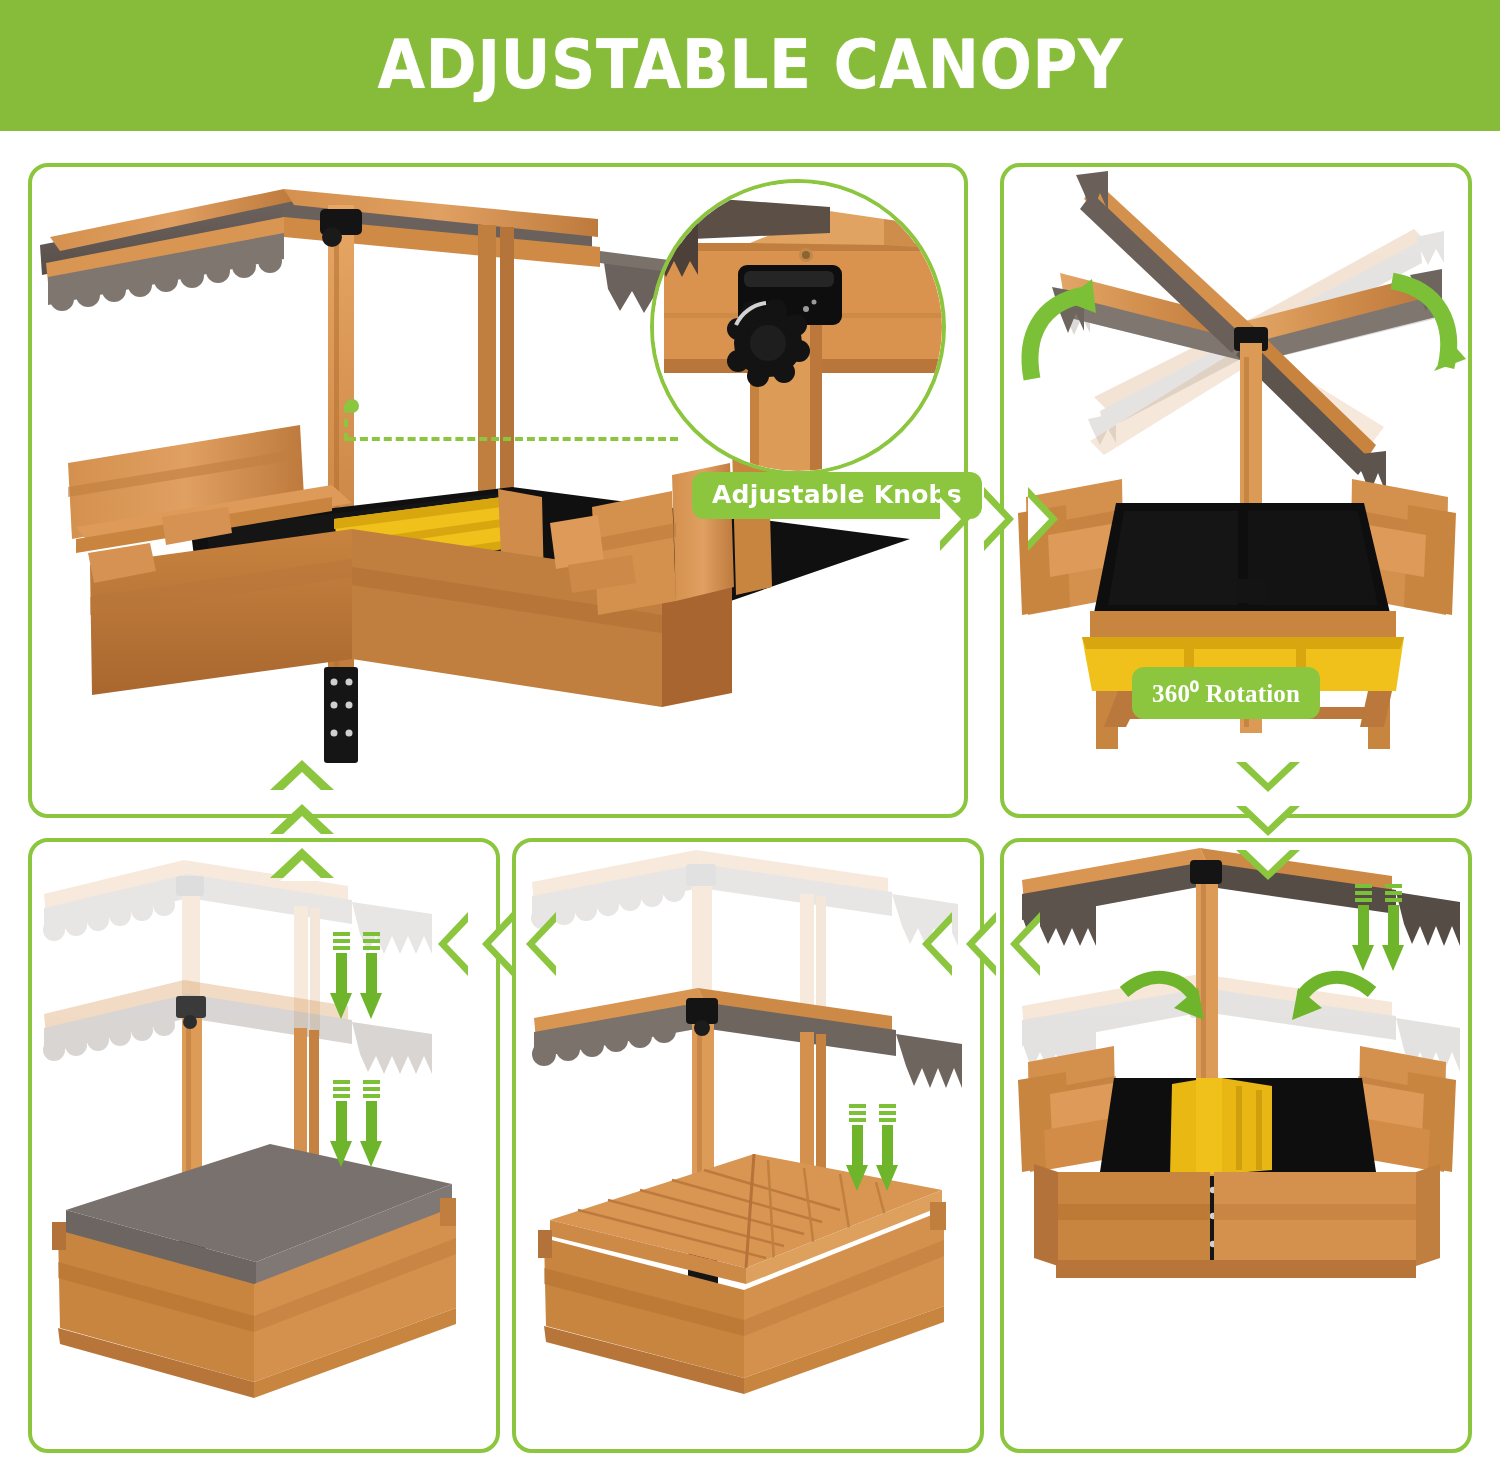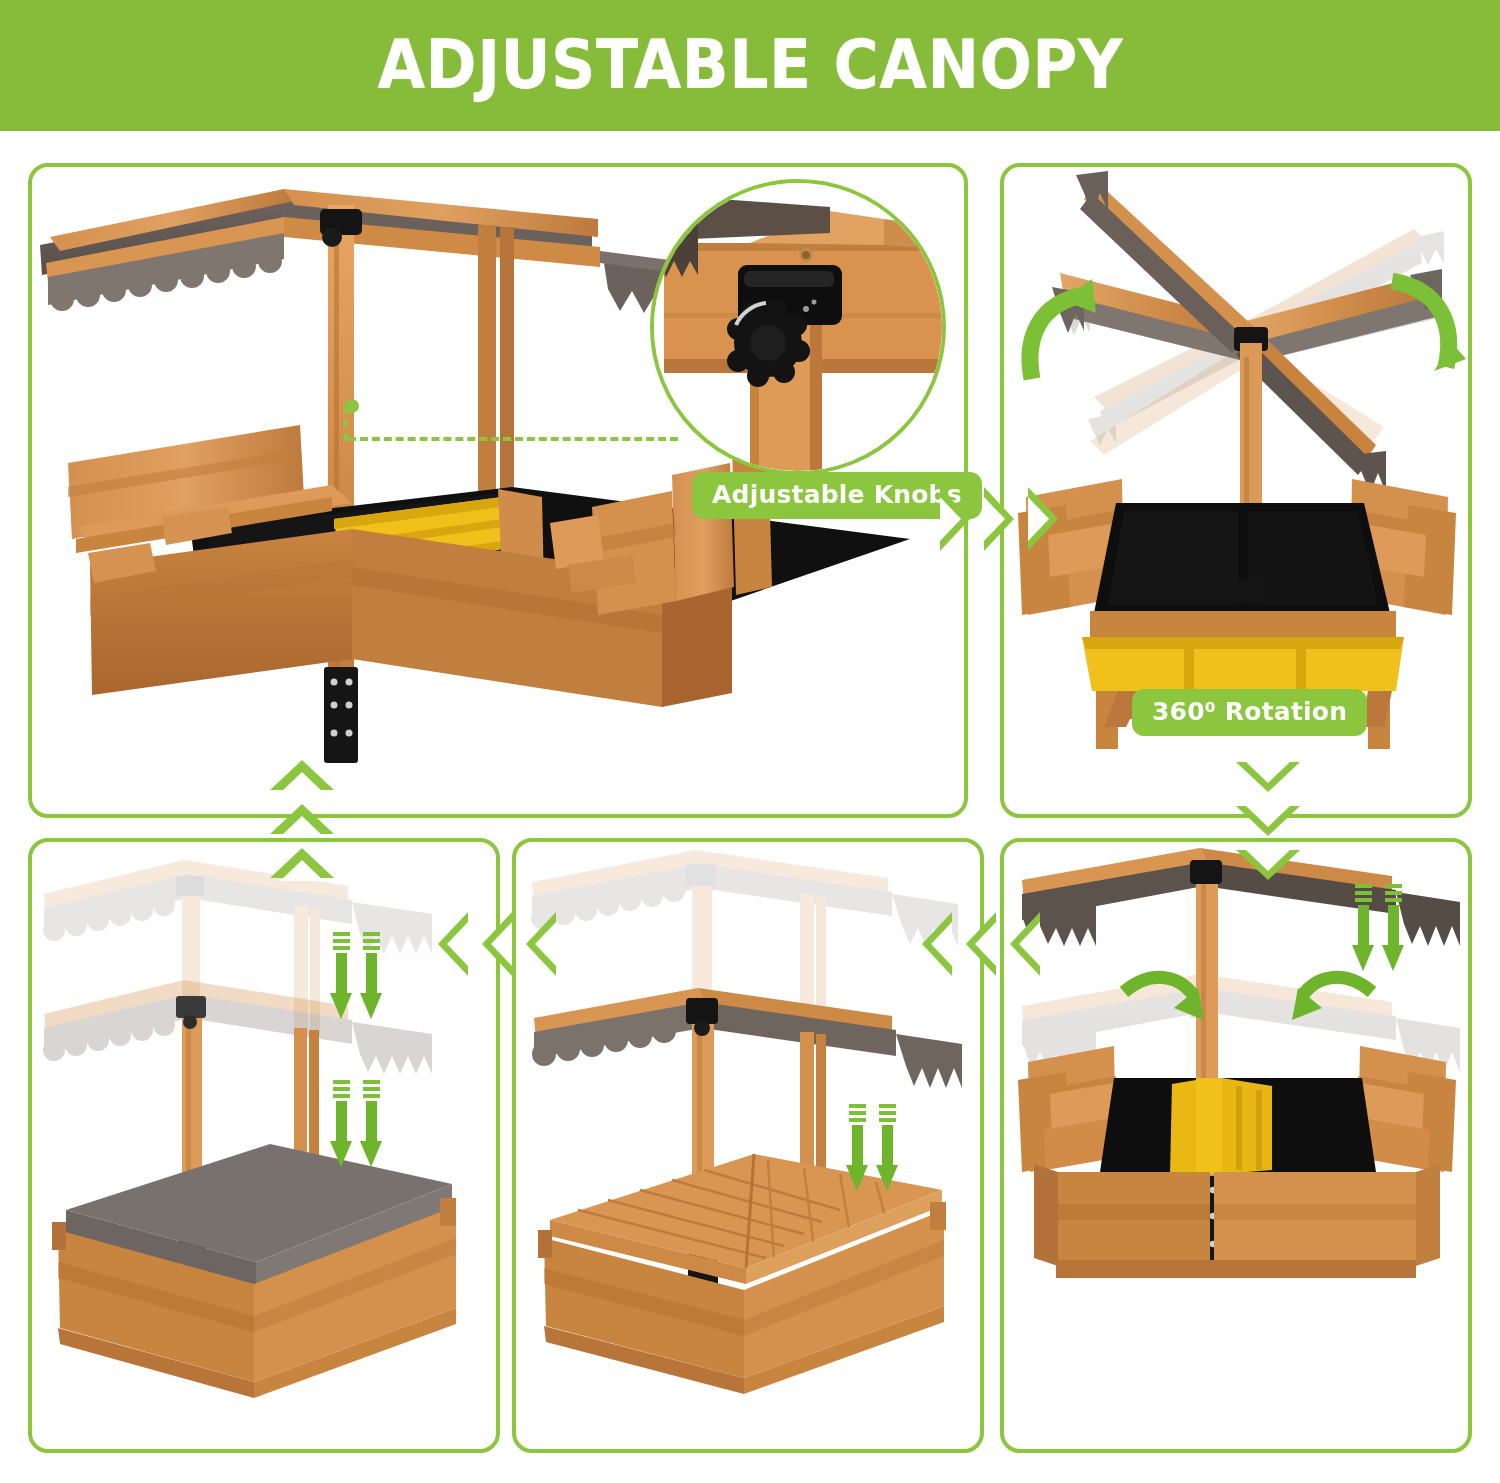--- a/index.html
+++ b/index.html
@@ -400,21 +400,21 @@
     <svg class="arrow-group" style="left:6px; top:112px;" width="90" height="120" viewBox="0 0 90 120">
       <path d="M74,16 C30,24 14,58 22,100" stroke="#7cc037" stroke-width="17" fill="none" stroke-linecap="butt"></path>
       <polygon points="82,0 86,34 54,22" fill="#7cc037"></polygon>
     </svg>
     <svg class="arrow-group" style="left:372px; top:100px;" width="92" height="120" viewBox="0 0 92 120">
       <path d="M16,14 C62,22 80,56 70,100" stroke="#7cc037" stroke-width="17" fill="none" stroke-linecap="butt"></path>
       <polygon points="90,92 58,104 76,76" fill="#7cc037"></polygon>
     </svg>
   </div>
 
-  <div class="tooltip-badge" style="left:128px; top:522px;">
+  <div class="tooltip-badge" style="left:128px; top:500px;font-family:Liberation Serif, serif;">
     <span>360⁰ Rotation</span>
   </div>
 </div>
 
 <div class="panel p3">
   <div class="stage">
     <svg width="466" height="607" viewBox="0 0 466 607">
 
       <g opacity="0.20">
         <polygon points="12,52 152,18 160,40 14,74" fill="#d4914d"></polygon>

